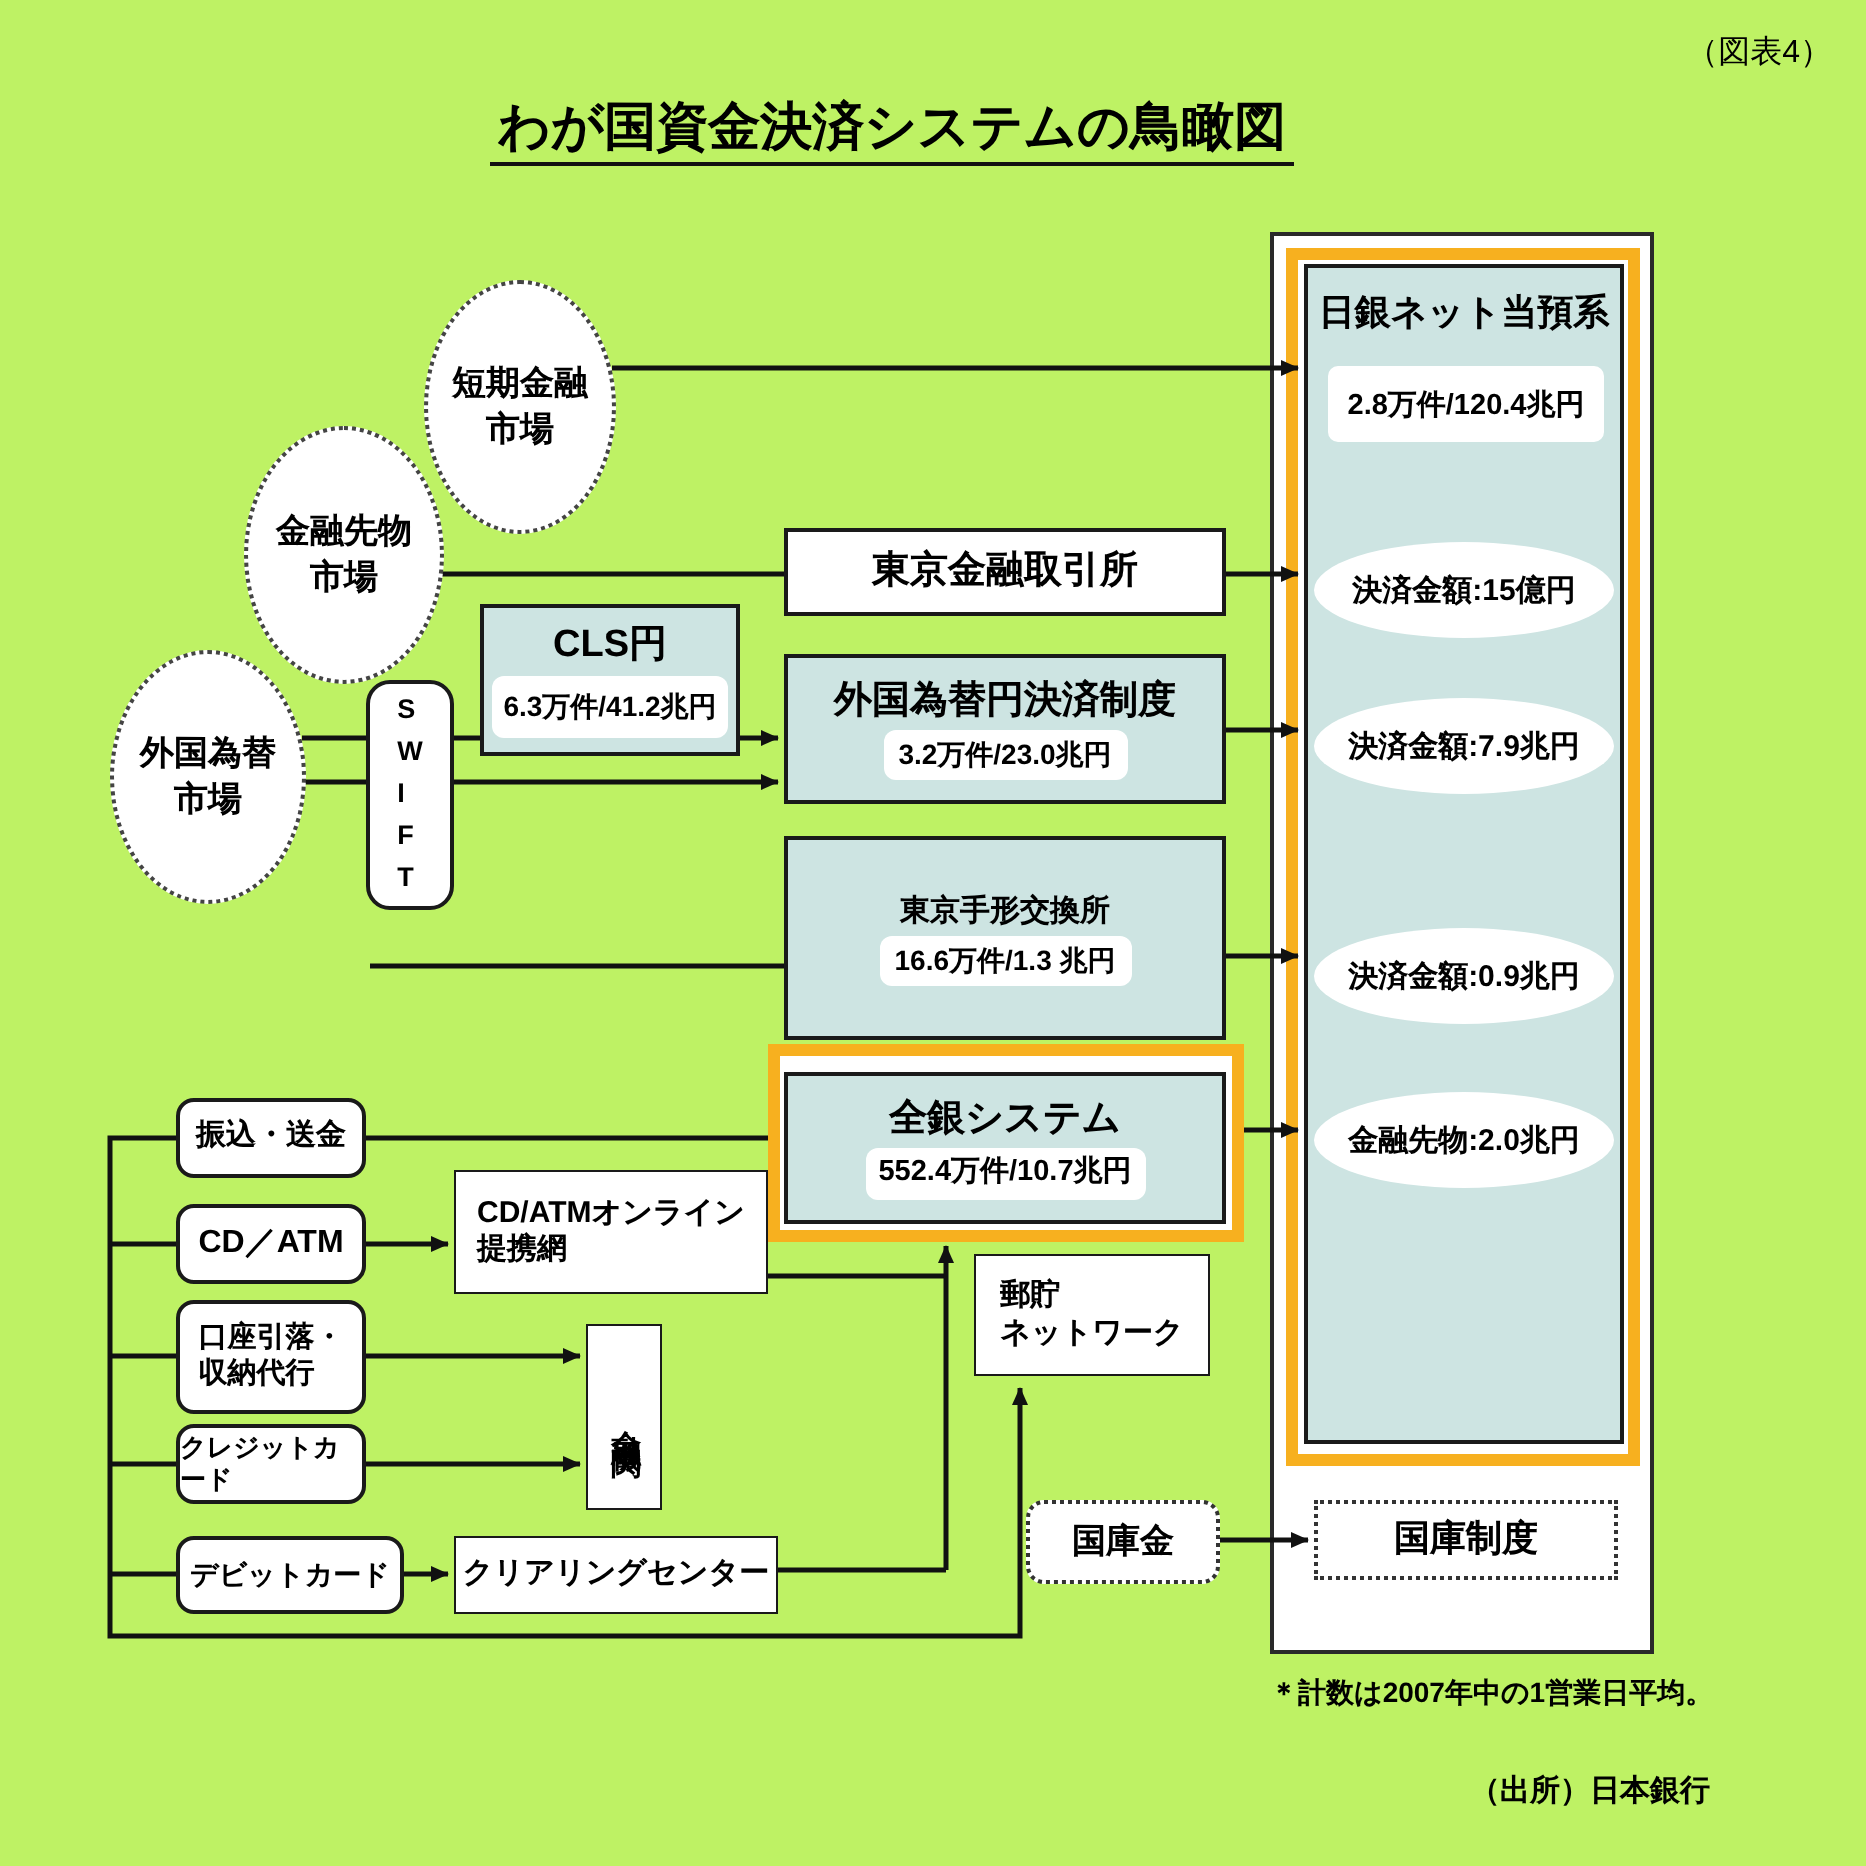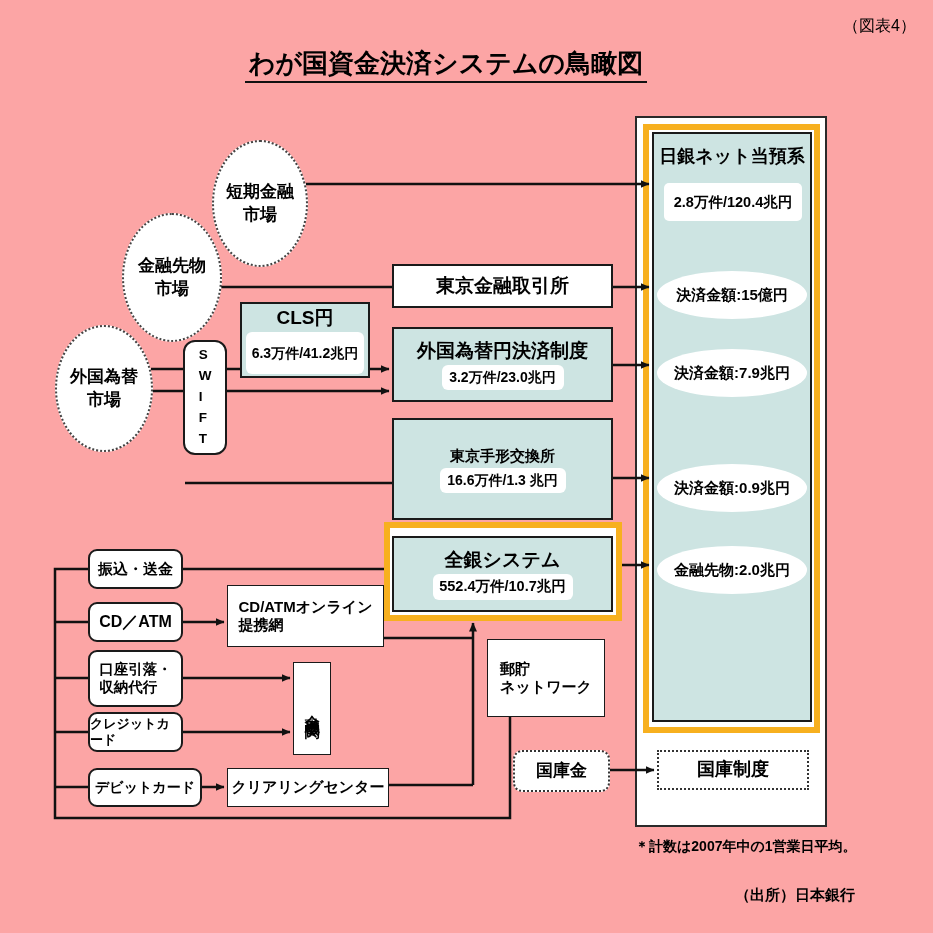--- a/index.html
+++ b/index.html
@@ -1,16 +1,16 @@
 <!DOCTYPE html>
 <html><head>
 <meta charset="utf-8">
 <style>
   html,body{margin:0;padding:0;background:#fff;}
-  .canvas{position:relative;width:933px;height:933px;background:#fca5a5;overflow:hidden;
+  .canvas{position:relative;width:933px;height:933px;background:#bef264;overflow:hidden;
           font-family:"Liberation Sans","DejaVu Sans",sans-serif;color:#000;}
   .abs{position:absolute;box-sizing:border-box;}
   .fig-label{font-size:16px;text-align:right;}
   .title{font-size:26px;font-weight:bold;text-align:center;}
   .title span{border-bottom:2.5px solid #111;padding:0 4px 3px 4px;}
   .box{position:absolute;box-sizing:border-box;background:#fff;border:2px solid #1a1a1a;
        display:flex;flex-direction:column;align-items:center;justify-content:center;
        font-weight:bold;z-index:3;line-height:1.22;}
   .teal{background:#cde4e2;}
   .rounded{border-radius:9px;}
@@ -98,21 +98,21 @@
   <div class="mkt" style="left:55px;top:325px;width:98px;height:127px;">外国為替
 市場</div>
 
   <div class="box ml" style="left:183px;top:340px;width:44px;height:115px;border-radius:12px;border-width:2.5px;font-size:13.5px;line-height:1.55;">S
 W
 I
 F
 T</div>
   <div class="box teal" style="left:240px;top:302px;width:130px;height:76px;">
     <div class="bt">CLS円</div>
-    <div class="pill" style="width:118px;height:42px;">6.3万件/41.2兆円</div>
+    <div class="pill" style="width:118px;height:31px;">6.3万件/41.2兆円</div>
   </div>
 
   <div class="box" style="left:392px;top:264px;width:221px;height:44px;font-size:19px;">東京金融取引所</div>
 
   <div class="box teal" style="left:392px;top:327px;width:221px;height:75px;">
     <div class="bt">外国為替円決済制度</div>
     <div class="pill" style="width:122px;height:25px;">3.2万件/23.0兆円</div>
   </div>
 
   <div class="box teal" style="left:392px;top:418px;width:221px;height:102px;">
@@ -120,31 +120,31 @@
     <div class="pill" style="width:126px;height:25px;">16.6万件/1.3 兆円</div>
   </div>
 
   <div class="abs" style="left:384px;top:522px;width:238px;height:99px;background:#f7b01f;z-index:3;"></div>
   <div class="abs" style="left:390px;top:528px;width:226px;height:87px;background:#fff;z-index:3;"></div>
   <div class="box teal" style="left:392px;top:536px;width:221px;height:76px;">
     <div class="bt">全銀システム</div>
     <div class="pill" style="width:140px;height:26px;font-size:14.5px;">552.4万件/10.7兆円</div>
   </div>
 
-  <div class="box rounded" style="left:88px;top:549px;width:95px;height:40px;font-size:15px;">振込・送金</div>
+  <div class="box rounded" style="left:88px;top:549px;width:95px;height:40px;font-size:15px;font-family:Liberation Mono, monospace;">振込・送金</div>
   <div class="box rounded" style="left:88px;top:602px;width:95px;height:40px;font-size:16px;">CD／ATM</div>
   <div class="box rounded ml" style="left:88px;top:650px;width:95px;height:57px;font-size:14.5px;">口座引落・
 収納代行</div>
   <div class="box rounded" style="left:88px;top:712px;width:95px;height:40px;font-size:13px;">クレジットカード</div>
   <div class="box rounded" style="left:88px;top:768px;width:114px;height:39px;font-size:14px;">デビットカード</div>
 
   <div class="box ml" style="left:227px;top:585px;width:157px;height:62px;font-size:15px;border-width:1.5px;">CD/ATMオンライン
 提携網</div>
   <div class="box vtext" style="left:293px;top:662px;width:38px;height:93px;font-size:15px;border-width:1.5px;">金融機関</div>
   <div class="box" style="left:227px;top:768px;width:162px;height:39px;font-size:15px;border-width:1.5px;">クリアリングセンター</div>
-  <div class="box ml" style="left:487px;top:627px;width:118px;height:78px;font-size:15px;border-width:1.5px;margin-top:12px;">郵貯
+  <div class="box ml" style="left:487px;top:627px;width:118px;height:61px;font-size:15px;border-width:1.5px;">郵貯
 ネットワーク</div>
   <div class="box dotted rounded" style="left:513px;top:750px;width:97px;height:42px;font-size:17px;">国庫金</div>
 
   <div class="abs note" style="left:635px;top:838px;width:260px;">＊計数は2007年中の1営業日平均。</div>
   <div class="abs note" style="left:735px;top:886px;width:180px;font-size:15px;">（出所）日本銀行</div>
 
 </div>
 
 </body></html>

